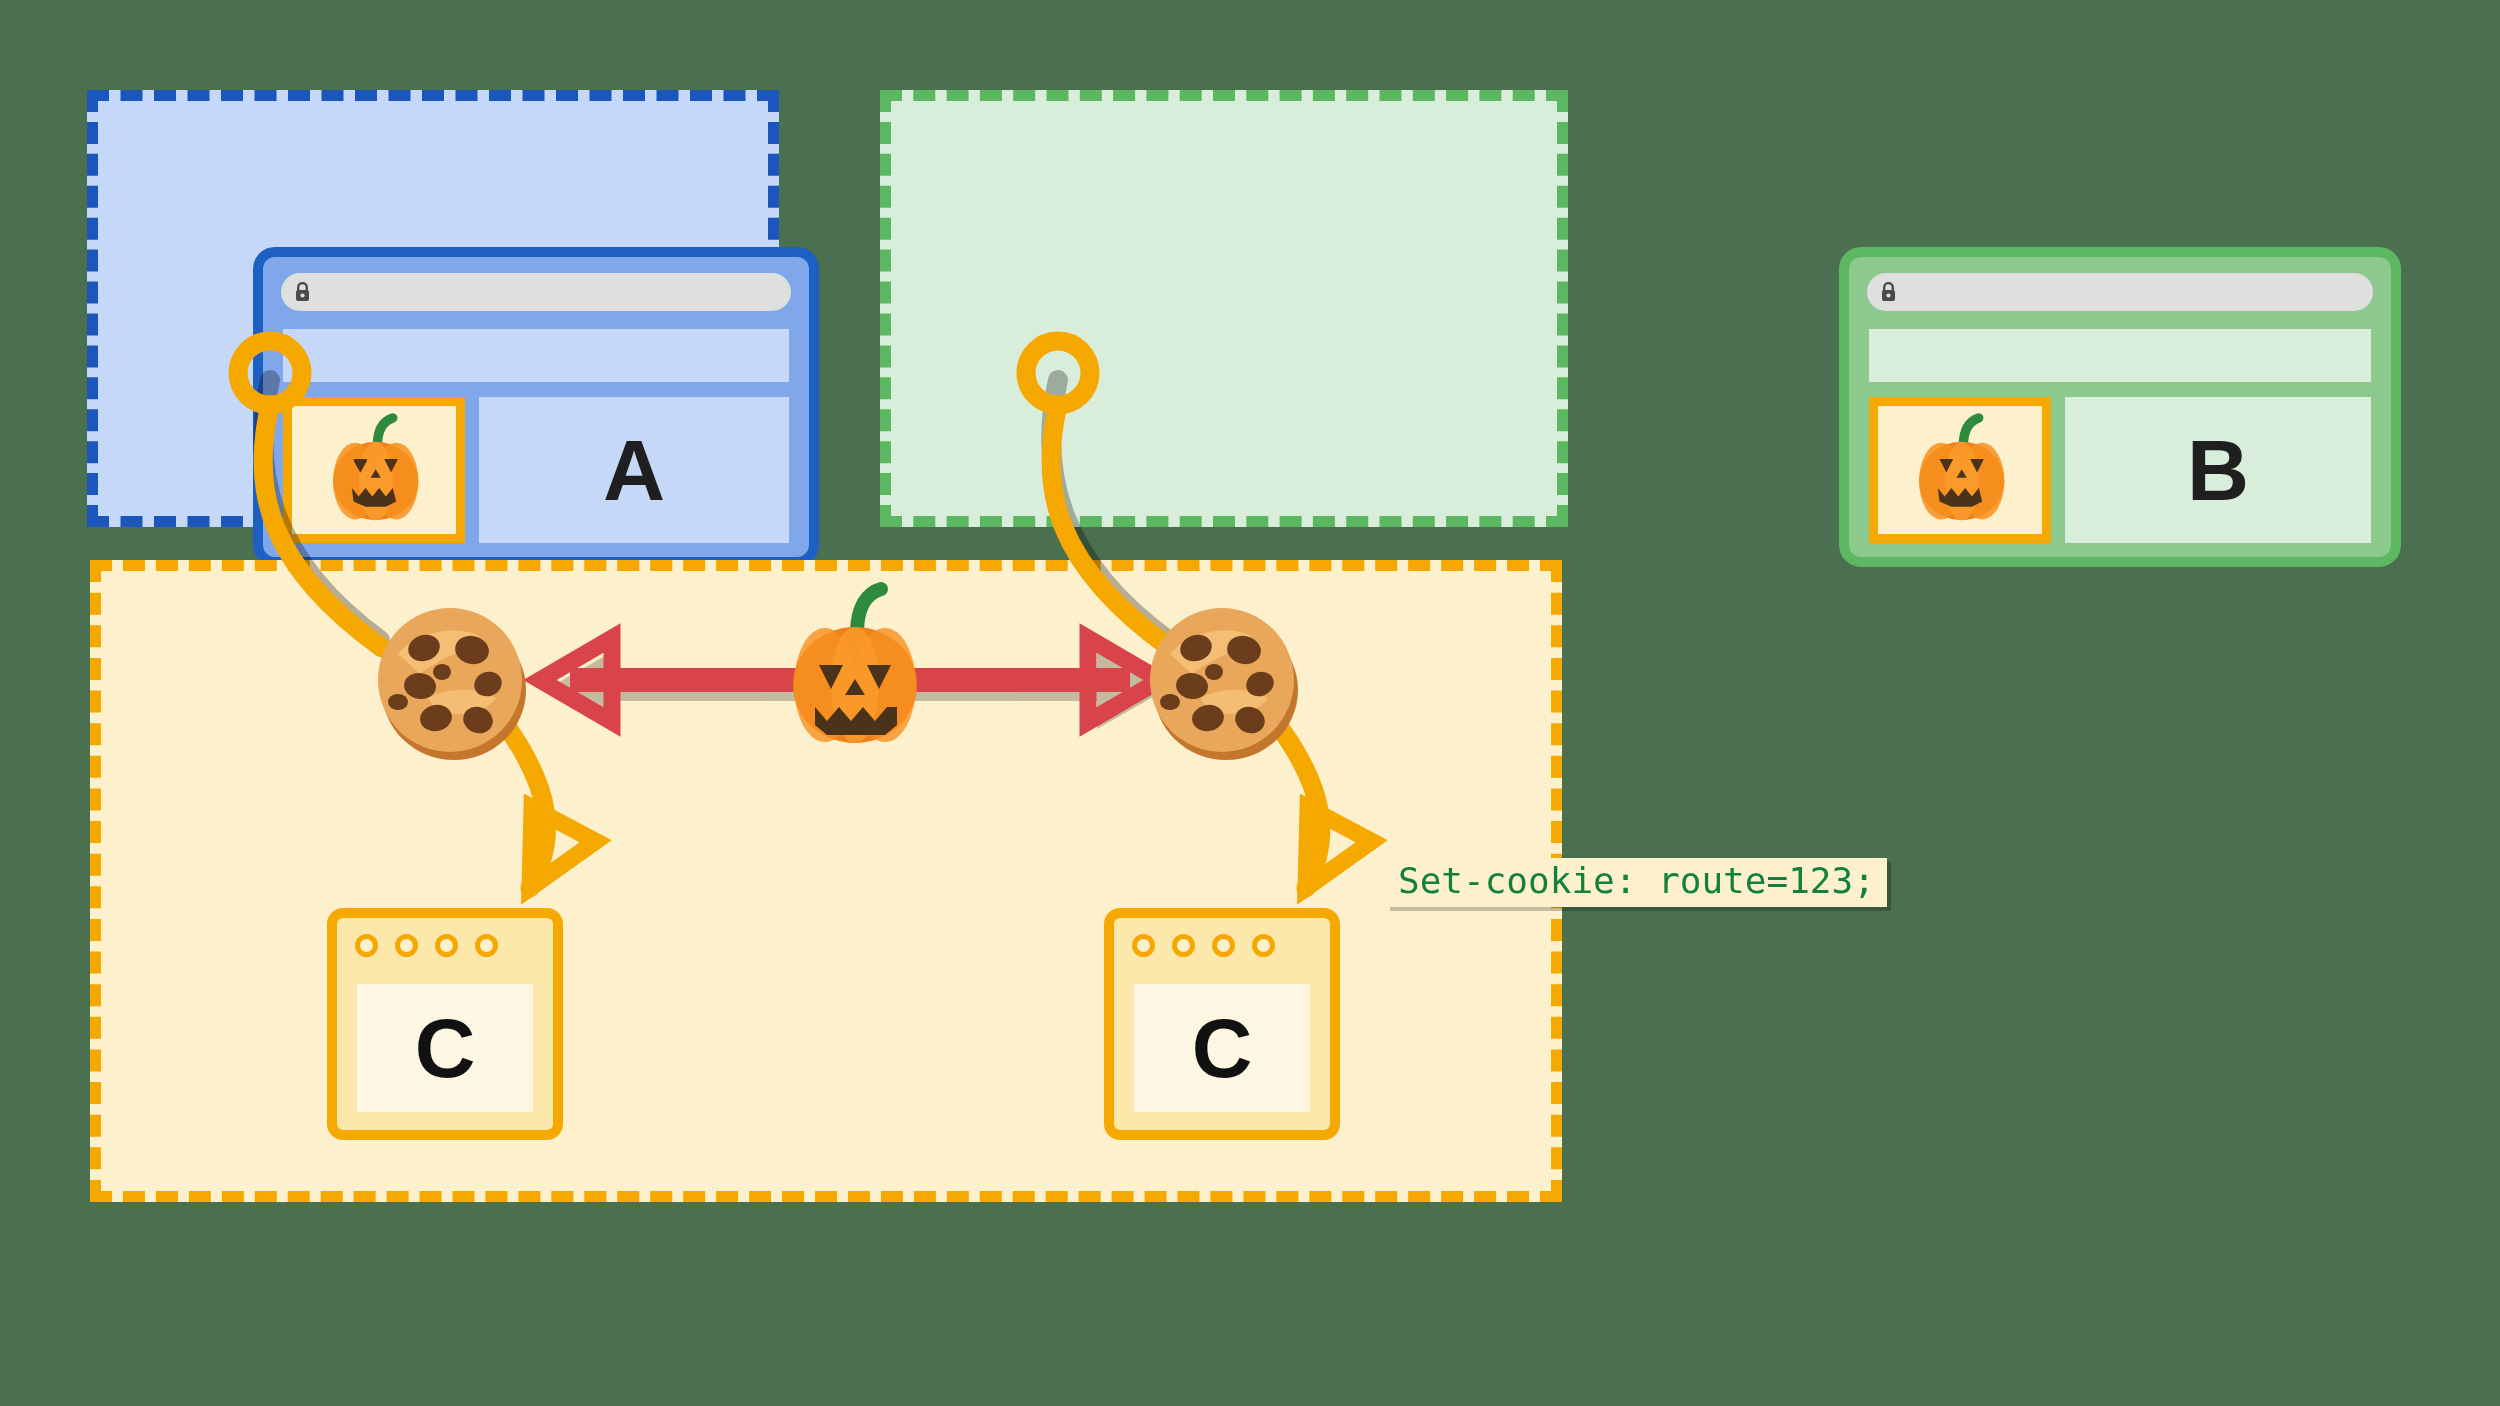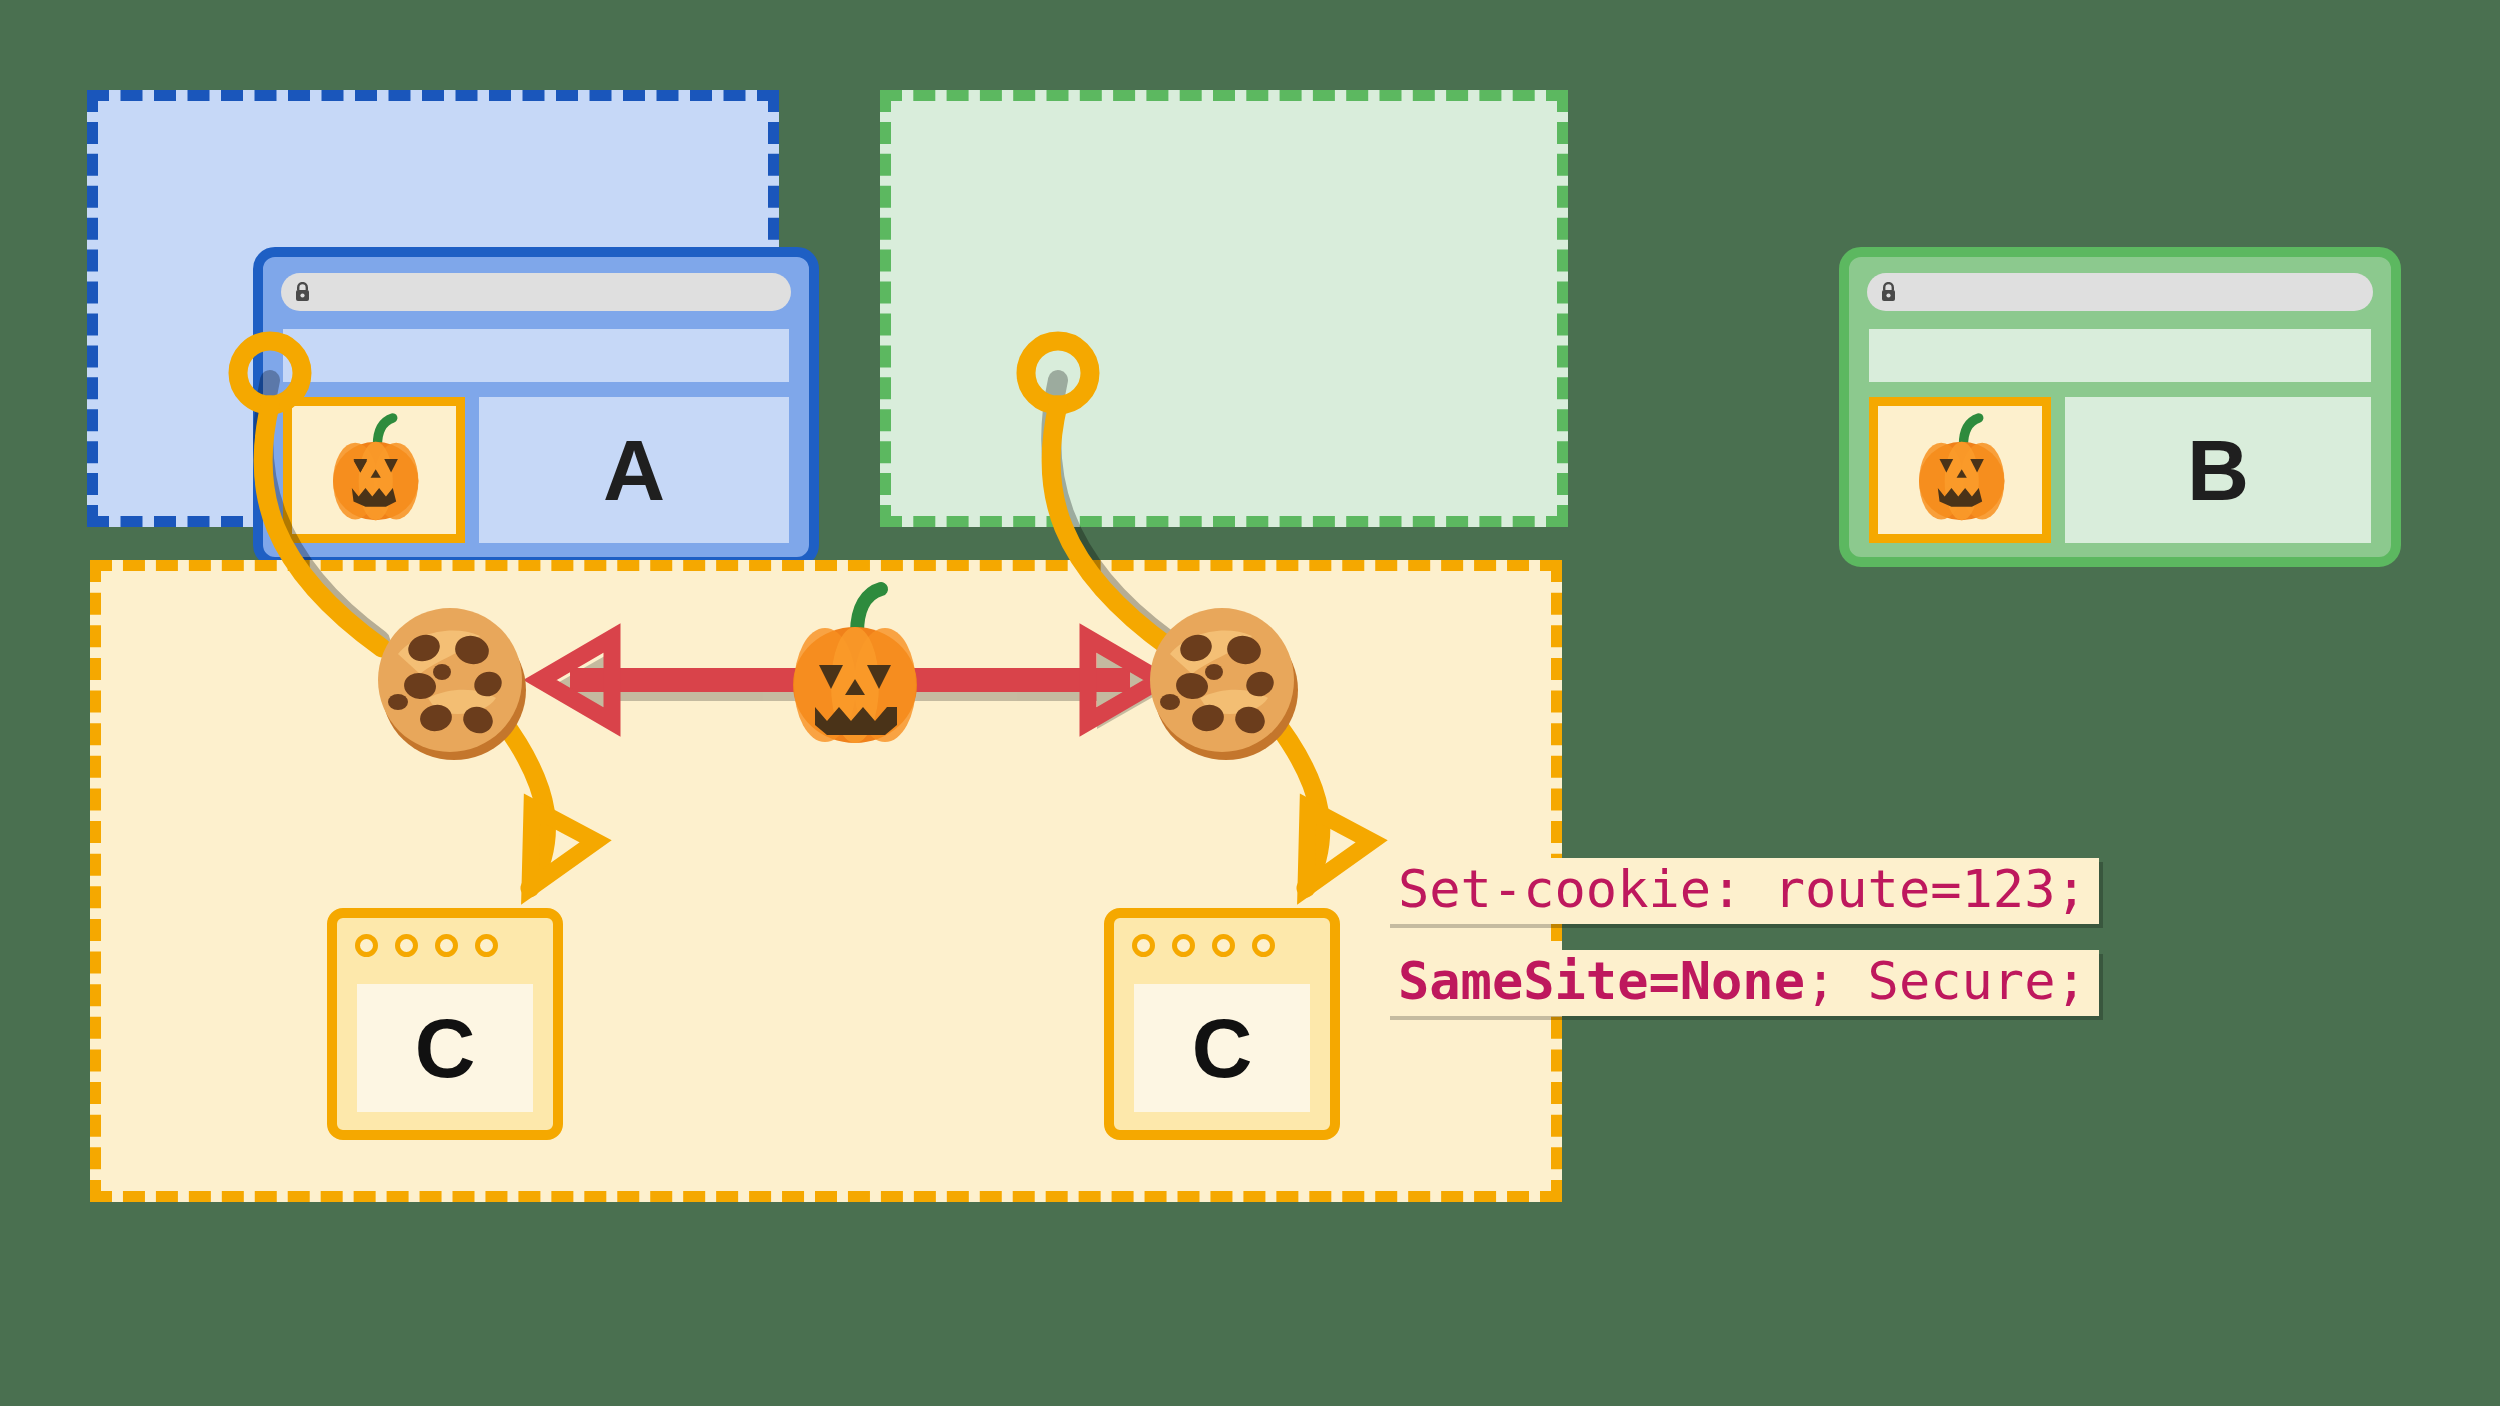--- a/index.html
+++ b/index.html
@@ -143,23 +143,23 @@
 
   
   .code-box {
     position: absolute;
     left: 1386px;
     box-sizing: border-box;
     background: #fdf0cd;
     padding: 4px 12px 8px 12px;
     box-shadow: 4px 4px 0 rgba(0,0,0,0.22);
     font-family: "DejaVu Sans Mono", monospace;
-    font-size: 52px;
+    font-size: 36px;
     letter-spacing: 0px;
-    color: #be185d;
+    color: #15803d;
     white-space: pre;
     line-height: 1.04;
   }
   .code-line-1 { top: 858px; }
   .code-line-2 { top: 950px; }
   .code-box b { font-weight: 700; }
 
   
   .overlay {
     position: absolute;
@@ -330,15 +330,14 @@
       <ellipse cx="-30" cy="6" rx="16" ry="13" fill="#6b3d1c" transform="rotate(8 -30 6)"></ellipse>
       <ellipse cx="-8" cy="-8" rx="9" ry="8" fill="#6b3d1c"></ellipse>
       <ellipse cx="38" cy="4" rx="14" ry="12" fill="#6b3d1c" transform="rotate(-22 38 4)"></ellipse>
       <ellipse cx="-14" cy="38" rx="16" ry="13" fill="#6b3d1c" transform="rotate(-12 -14 38)"></ellipse>
       <ellipse cx="28" cy="40" rx="15" ry="13" fill="#6b3d1c" transform="rotate(22 28 40)"></ellipse>
       <ellipse cx="-52" cy="22" rx="10" ry="8" fill="#6b3d1c"></ellipse>
     </g>
   </svg>
 
   <div class="code-box code-line-1">Set-cookie: route=123;</div>
-  <div class="code-box code-line-2"><b>SameSite=None</b><span>; Secure;</span></div>
 
 </div>
 
 </body></html>

